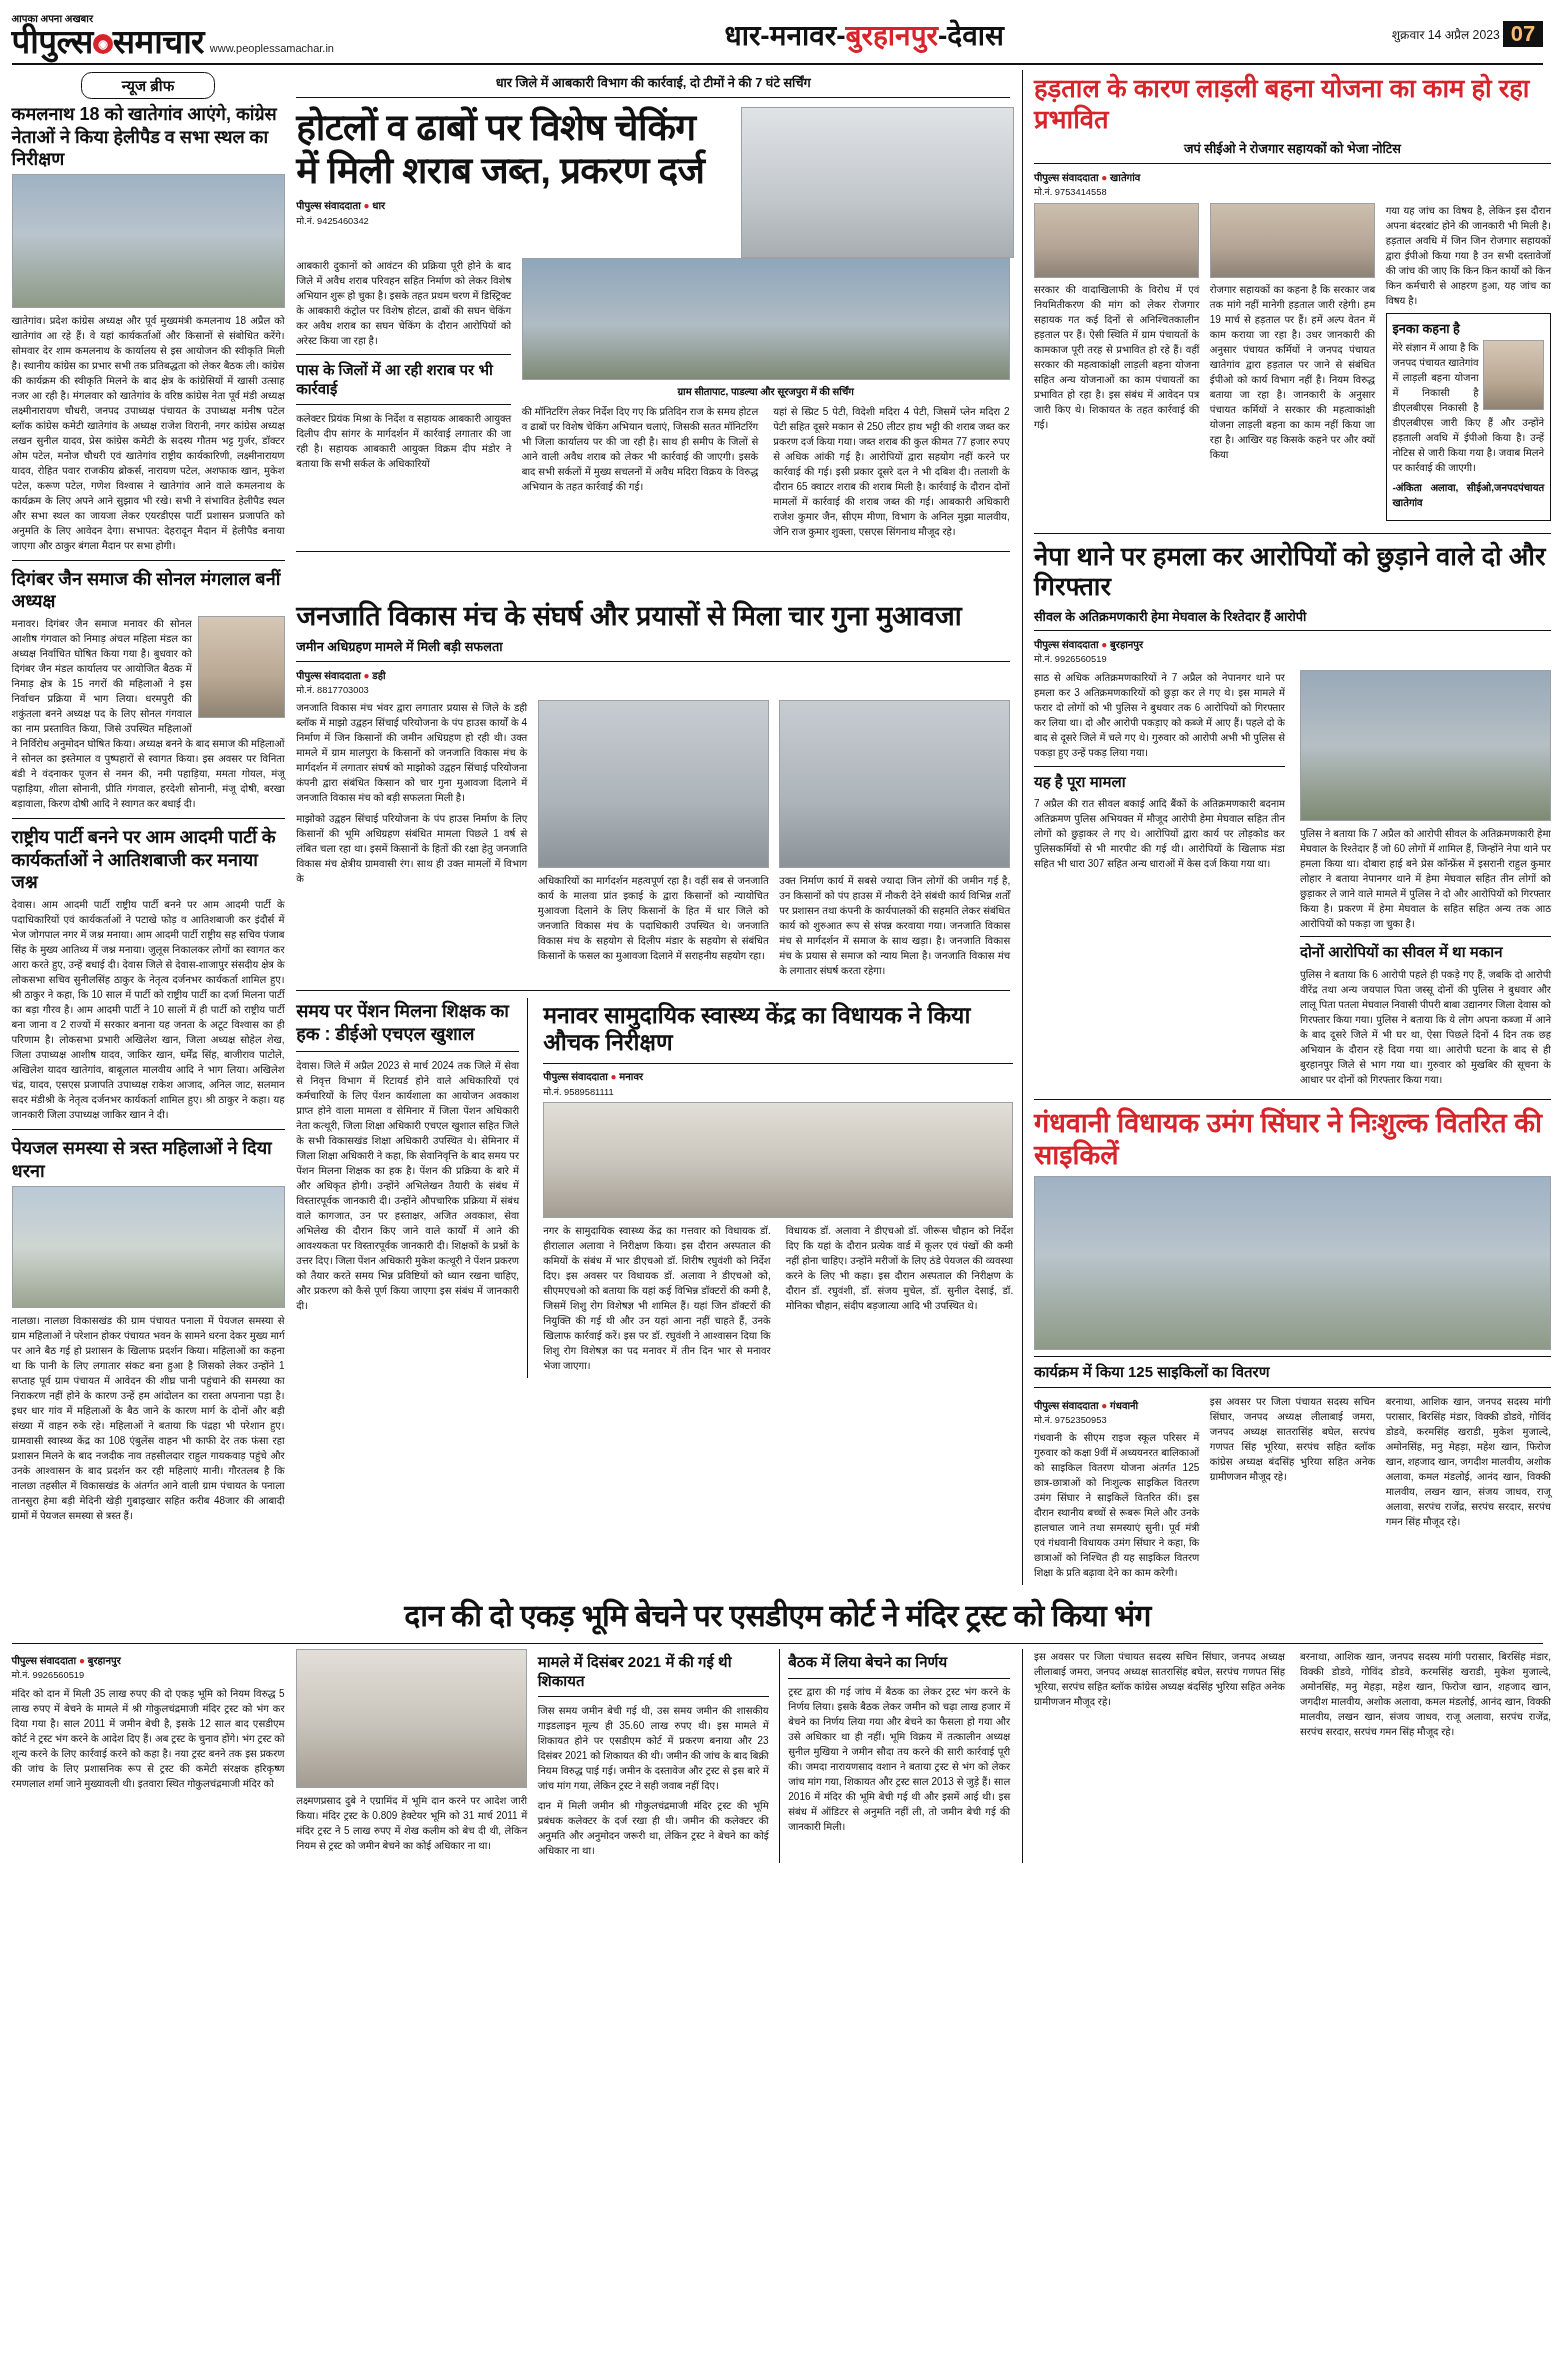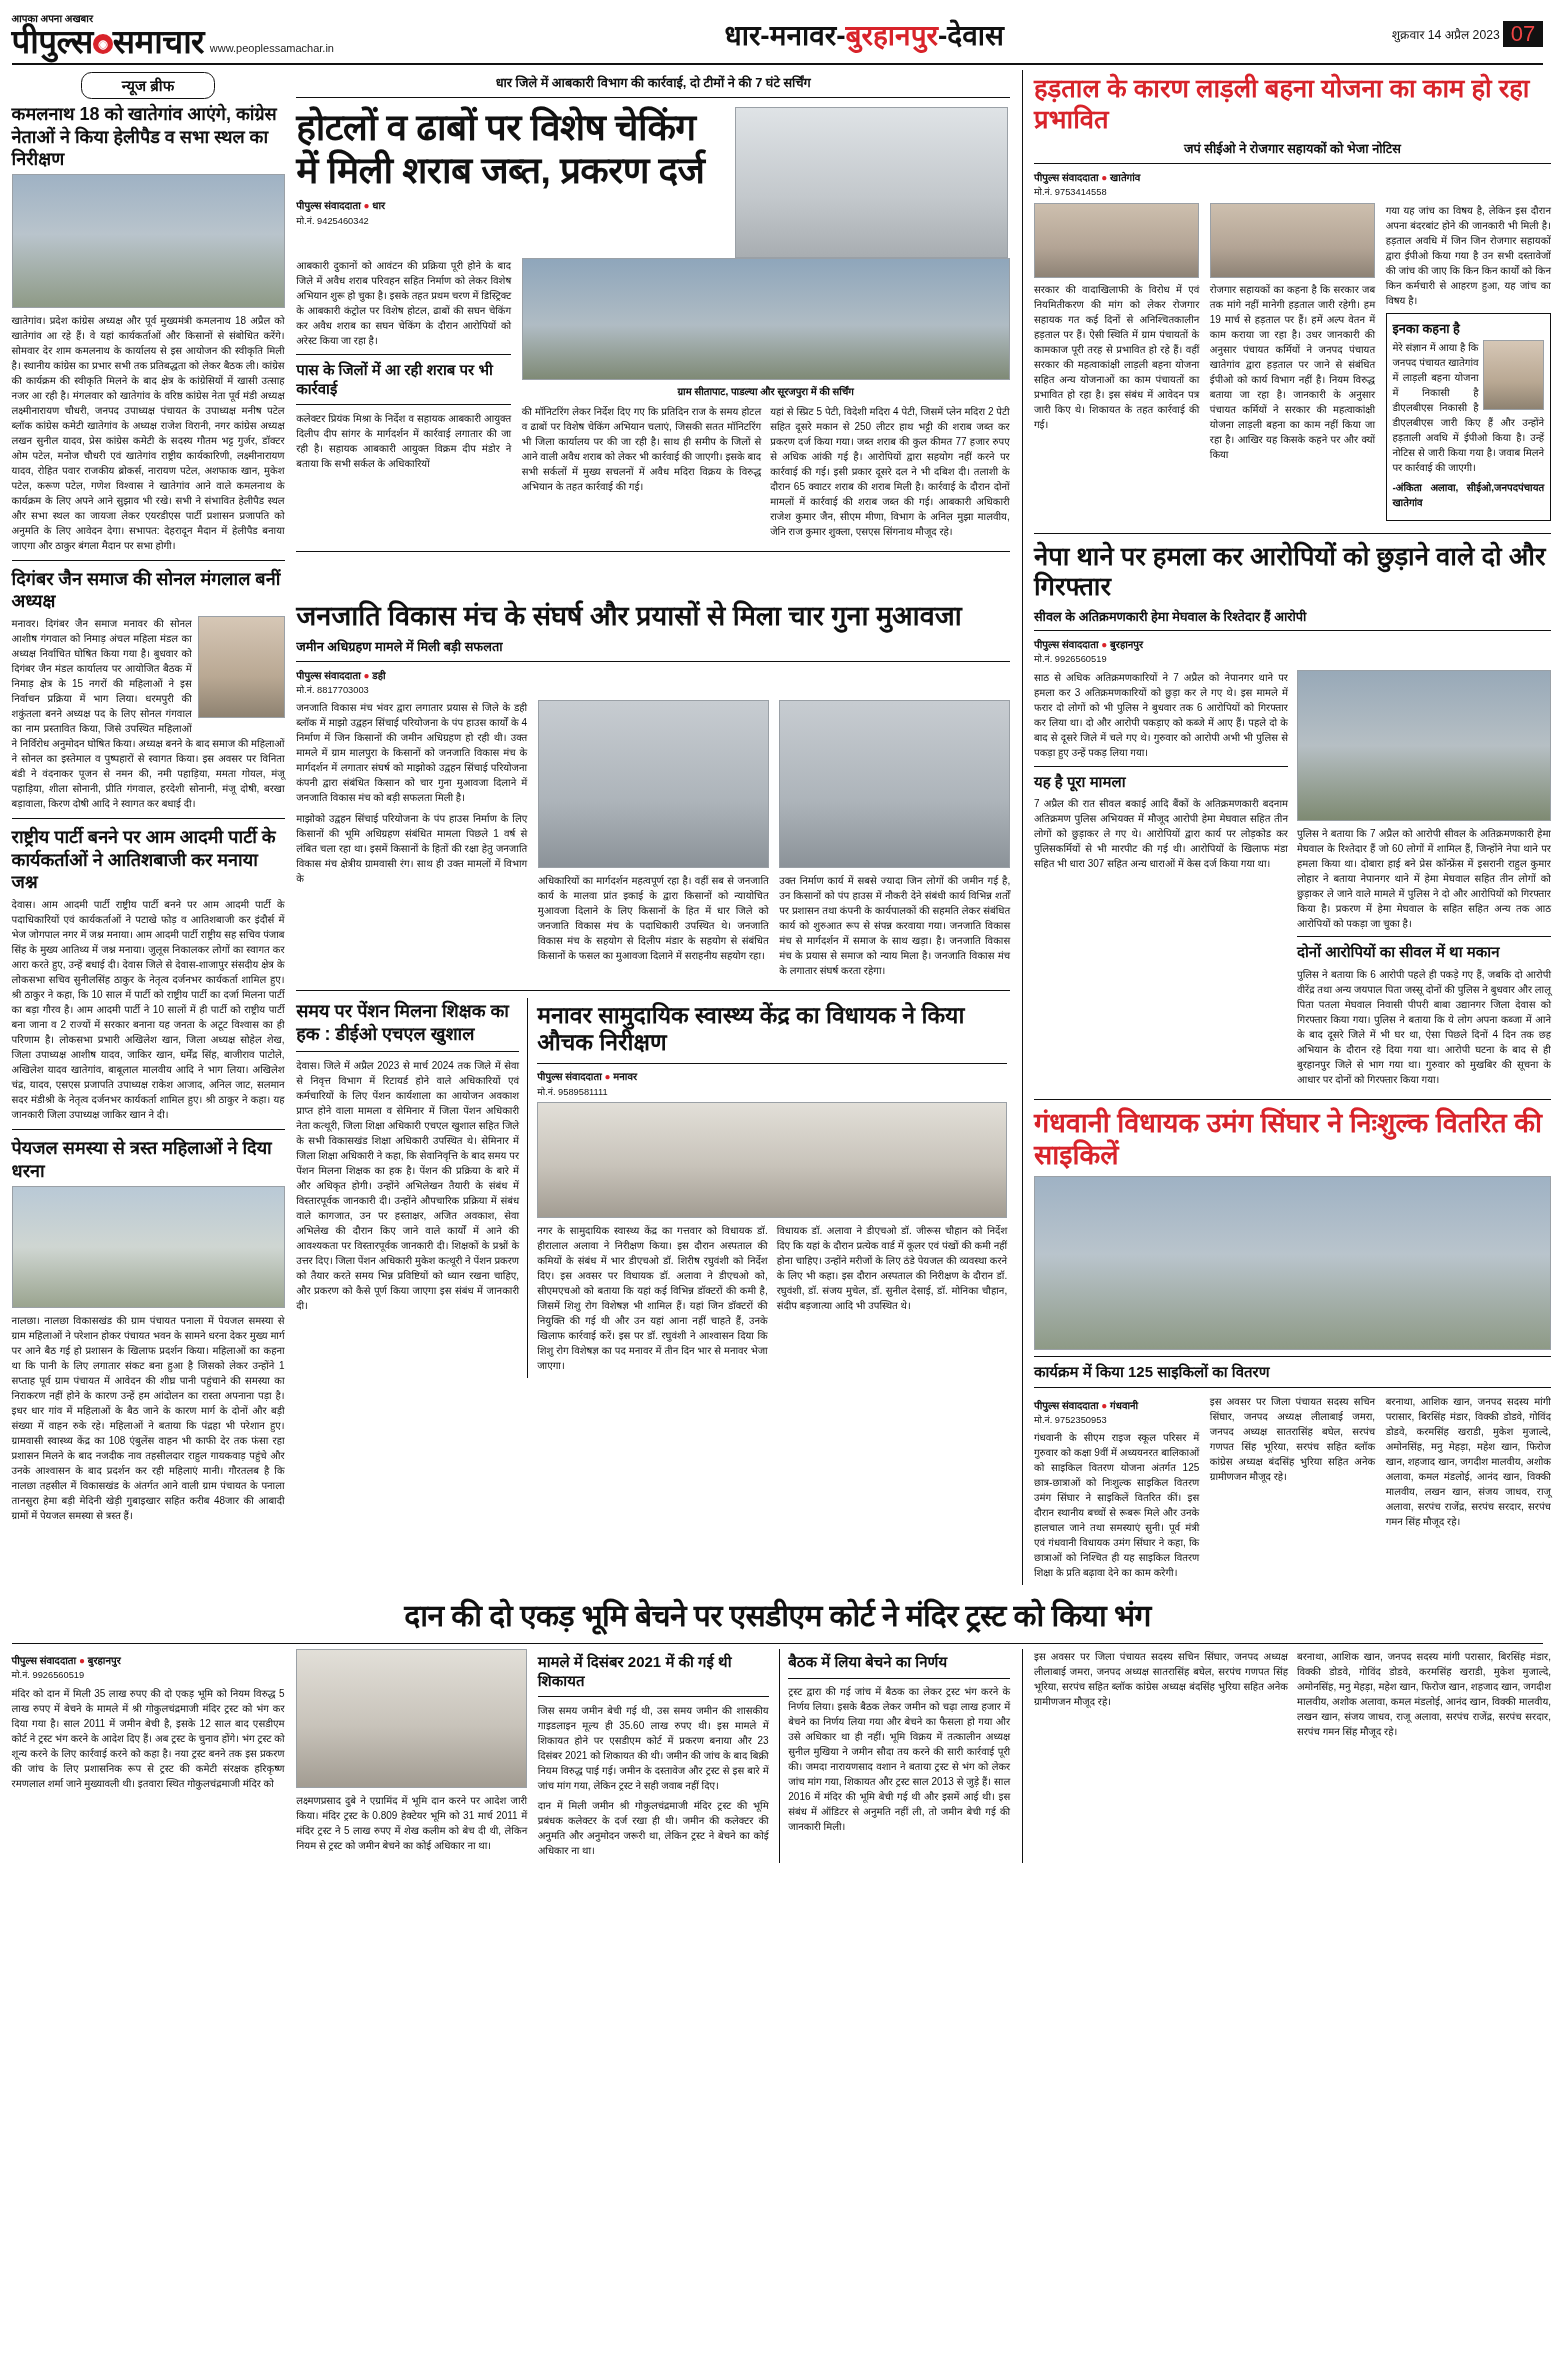--- a/index.html
+++ b/index.html
@@ -42,21 +42,21 @@
   .masthead-center {
     flex:1; text-align:center;
   }
   .masthead-center .edition {
     font-size: 28px; font-weight: bold; letter-spacing:0px;
   }
   .masthead-center .edition .red { color:#d8232a; }
   .masthead-right { display:flex; align-items:center; gap:3px; }
   .date { font-size: 12.2px; }
   .pageno {
-    background:#111; color:#ef4444; font-size:22px; font-weight:normal;
+    background:#111; color:#fdba74; font-size:22px; font-weight:bold;
     padding: 1.2px 8.1px; line-height:1.1;
   }
 
   
   .cols {
     display: grid;
     grid-template-columns: 273px 714px 0.6px 517px;
     column-gap: 11.6px;
   }
   .vrule { background:#111; width:0.6px; }
@@ -139,21 +139,21 @@
     font-size: 15.7px; font-weight:bold; text-align:center;
   }
   .big-bottom-head {
     font-size: 30px; font-weight:bold; text-align:center; margin: 4.6px 0 8.1px 0;
     letter-spacing:-0.6px;
   }
   .pad-r { padding-right: 8.1px; }
   .small { font-size:9.3px; }
   .tiny { font-size:8.7px; }
   .strong { font-weight:bold; }
-  .grid2 { display:grid; grid-template-columns: 1fr 1fr; column-gap:9px; }
+  .grid2 { display:grid; grid-template-columns: 1fr 1fr; column-gap:15px; }
   .grid3 { display:grid; grid-template-columns: 1fr 1fr 1fr; column-gap:10.5px; }
 </style>
 </head>
 <body>
 
 <div class="page">
 
   <div class="masthead">
     <div class="logo-block">
       <div>

